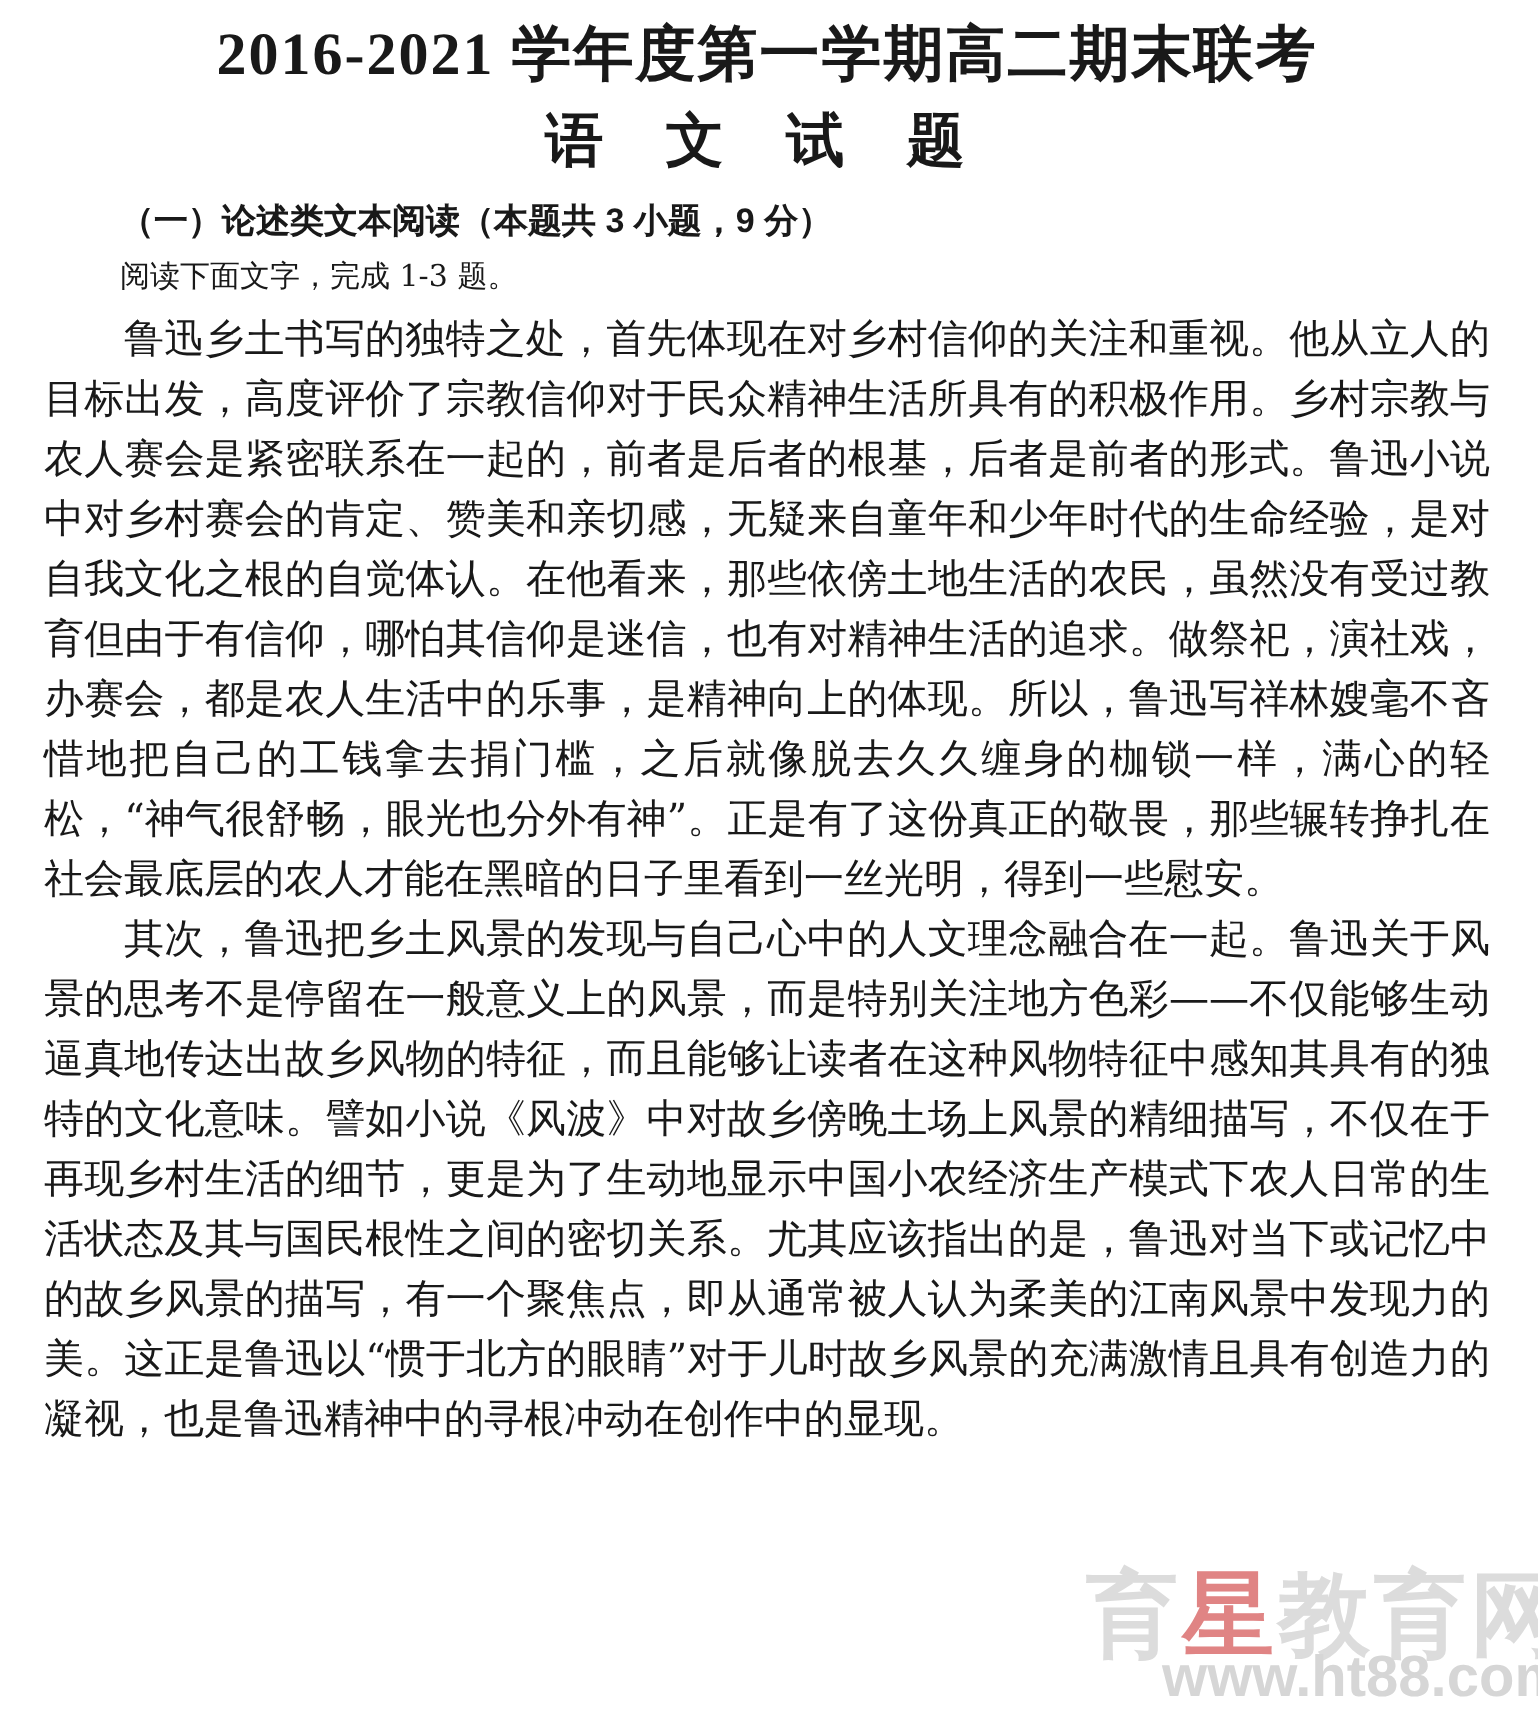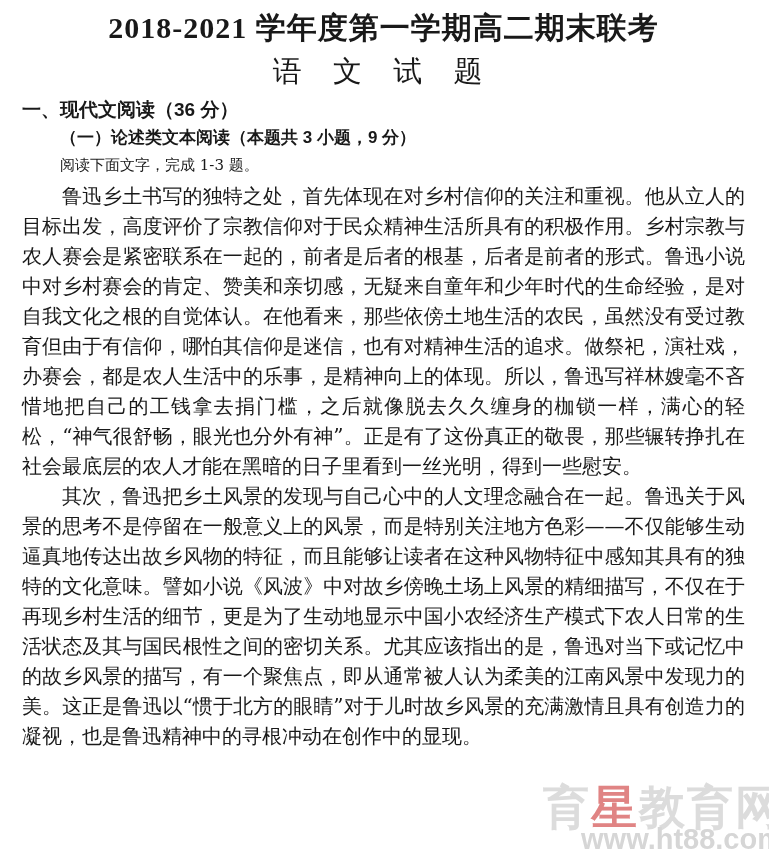--- a/index.html
+++ b/index.html
@@ -24,21 +24,21 @@
     font-family: "Liberation Serif", serif;
     font-weight: 700;
     font-size: 30px;
     line-height: 40px;
     letter-spacing: 1px;
     margin: 2px 0 0 0;
   }
   .doc-subtitle {
     text-align: center;
     font-family: "Liberation Serif", serif;
-    font-weight: 400;
+    font-weight: 700;
     font-size: 29px;
     line-height: 40px;
     letter-spacing: 12px;
     margin: 3px 0 6px 0;
   }
   .section-heading {
     font-family: "Liberation Sans", sans-serif;
     font-weight: 700;
     font-size: 19px;
     line-height: 26px;
@@ -87,25 +87,24 @@
     font-size: 29px;
     line-height: 28px;
     margin-top: -5px;
   }
 </style>
 </head>
 <body>
 
 <div class="page">
 
-  <h1 class="doc-title">2018-2021 学年度第一学期高二期末联考</h1>
+  <h1 class="doc-title">2016-2021 学年度第一学期高二期末联考</h1>
 
   <h2 class="doc-subtitle">语 文 试 题</h2>
 
-  <div class="section-heading">一、现代文阅读（36 分）</div>
 
   <div class="subsection-heading">（一）论述类文本阅读（本题共 3 小题，9 分）</div>
 
   <div class="instruction">阅读下面文字，完成 1-3 题。</div>
 
   <div class="passage">
     <p class="paragraph">鲁迅乡土书写的独特之处，首先体现在对乡村信仰的关注和重视。他从立人的目标出发，高度评价了宗教信仰对于民众精神生活所具有的积极作用。乡村宗教与农人赛会是紧密联系在一起的，前者是后者的根基，后者是前者的形式。鲁迅小说中对乡村赛会的肯定、赞美和亲切感，无疑来自童年和少年时代的生命经验，是对自我文化之根的自觉体认。在他看来，那些依傍土地生活的农民，虽然没有受过教育但由于有信仰，哪怕其信仰是迷信，也有对精神生活的追求。做祭祀，演社戏，办赛会，都是农人生活中的乐事，是精神向上的体现。所以，鲁迅写祥林嫂毫不吝惜地把自己的工钱拿去捐门槛，之后就像脱去久久缠身的枷锁一样，满心的轻松，“神气很舒畅，眼光也分外有神”。正是有了这份真正的敬畏，那些辗转挣扎在社会最底层的农人才能在黑暗的日子里看到一丝光明，得到一些慰安。</p>
     <p class="paragraph">其次，鲁迅把乡土风景的发现与自己心中的人文理念融合在一起。鲁迅关于风景的思考不是停留在一般意义上的风景，而是特别关注地方色彩——不仅能够生动逼真地传达出故乡风物的特征，而且能够让读者在这种风物特征中感知其具有的独特的文化意味。譬如小说《风波》中对故乡傍晚土场上风景的精细描写，不仅在于再现乡村生活的细节，更是为了生动地显示中国小农经济生产模式下农人日常的生活状态及其与国民根性之间的密切关系。尤其应该指出的是，鲁迅对当下或记忆中的故乡风景的描写，有一个聚焦点，即从通常被人认为柔美的江南风景中发现力的美。这正是鲁迅以“惯于北方的眼睛”对于儿时故乡风景的充满激情且具有创造力的凝视，也是鲁迅精神中的寻根冲动在创作中的显现。</p>
 
   </div>

